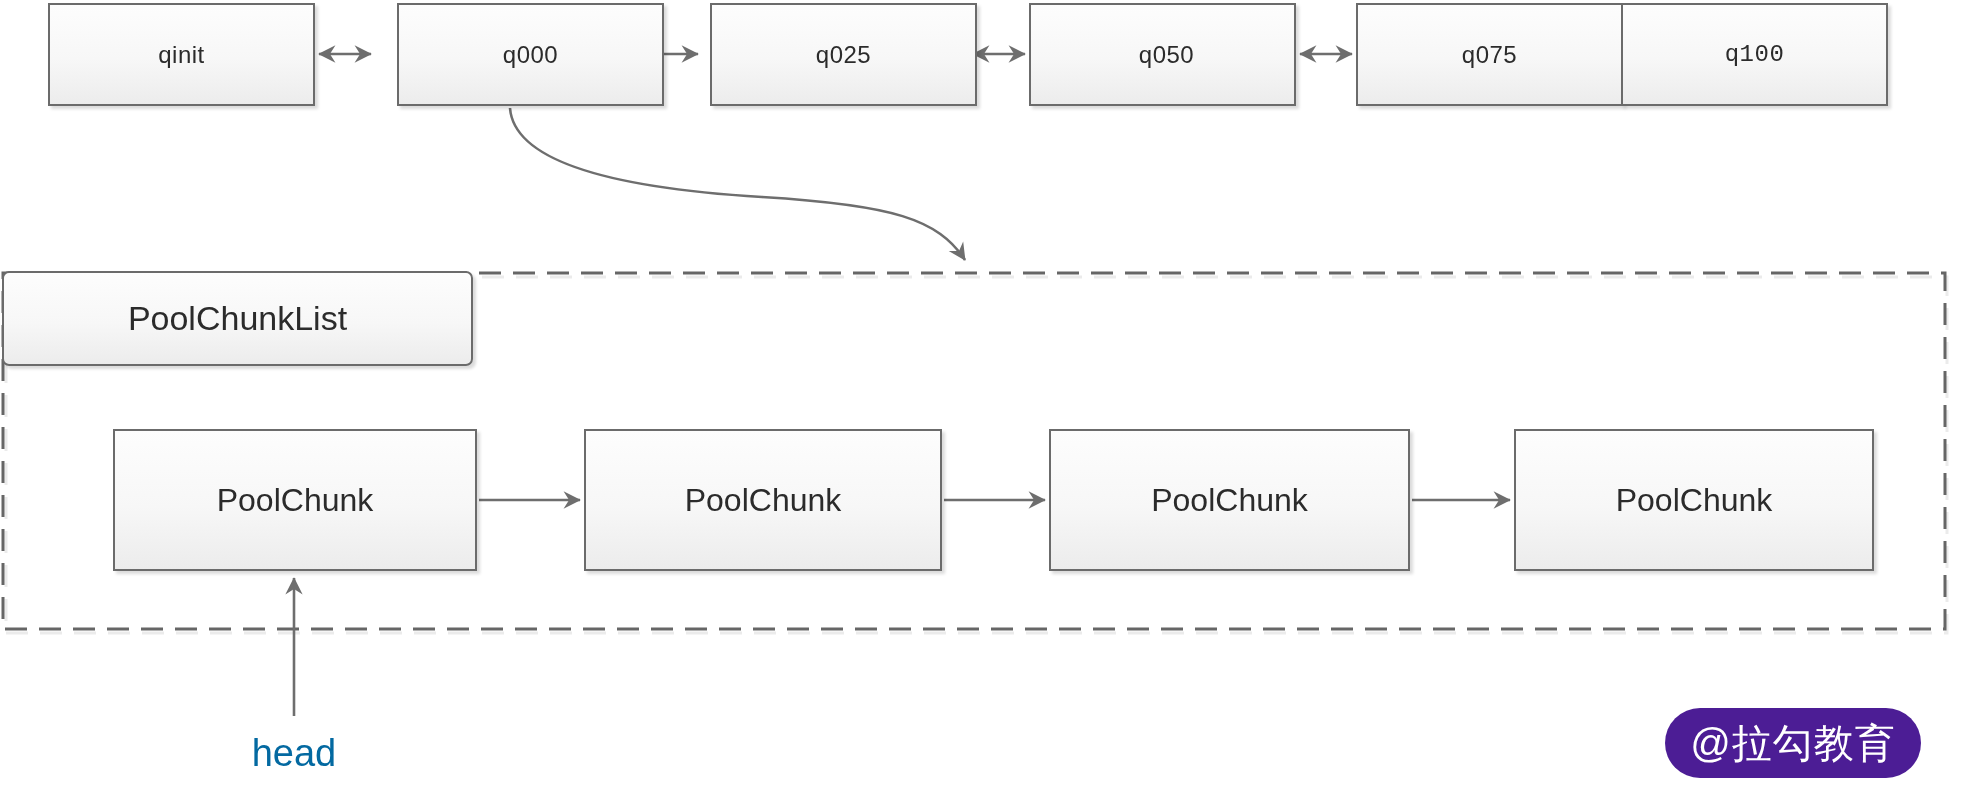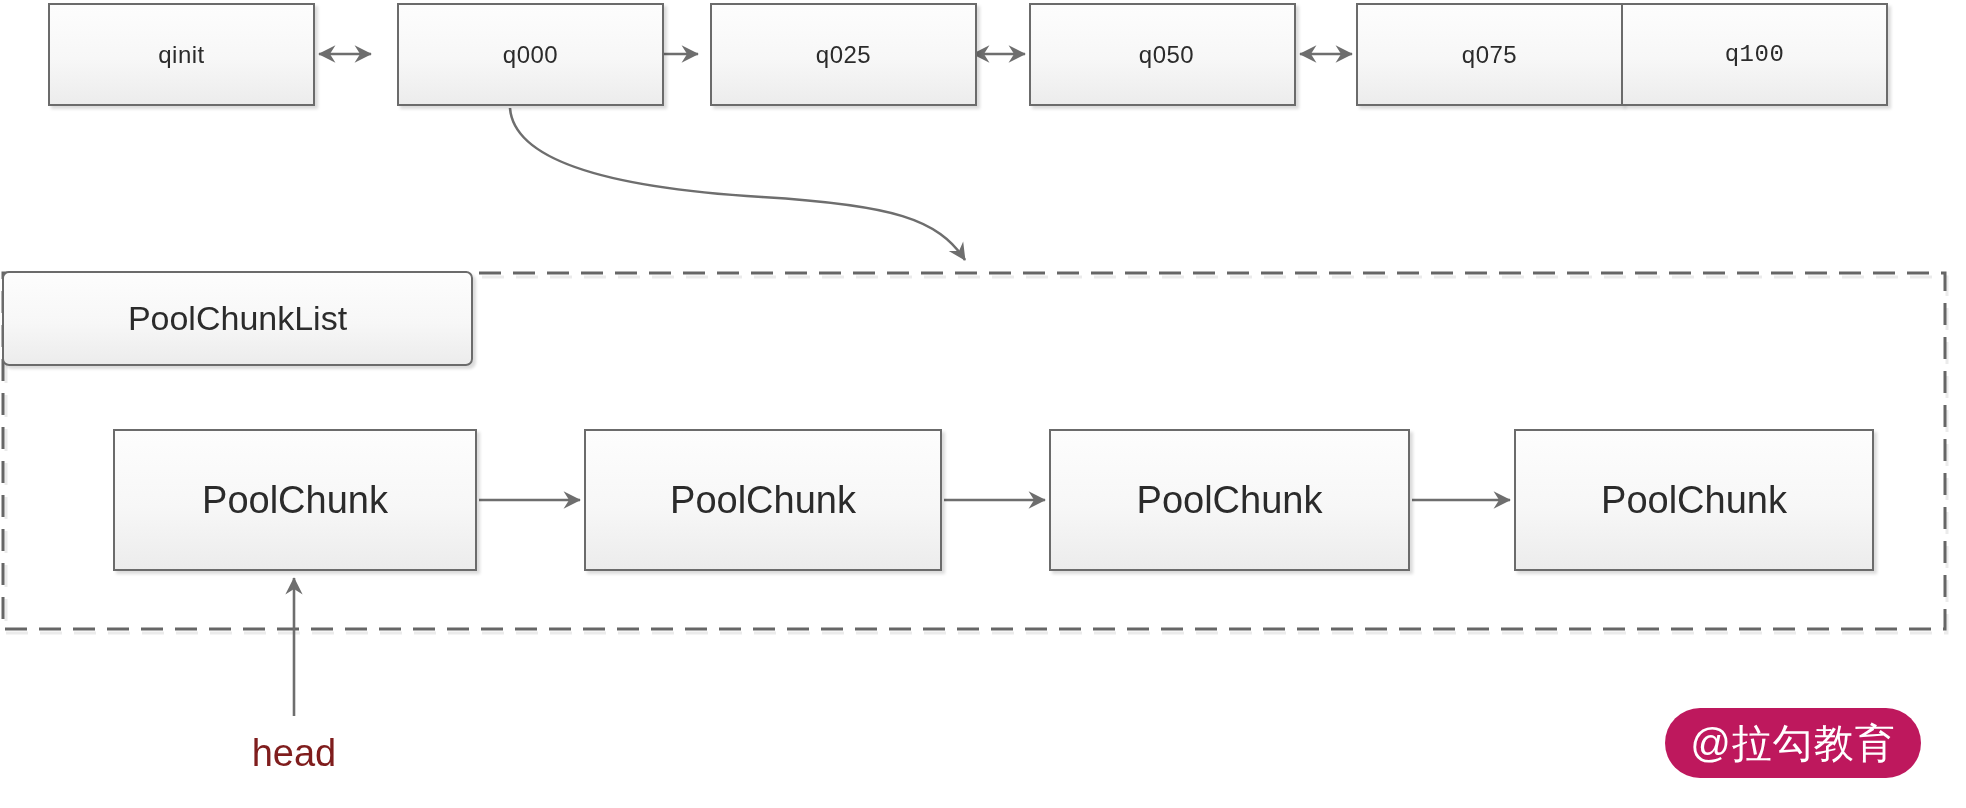--- a/index.html
+++ b/index.html
@@ -51,44 +51,44 @@
     left: 2px;
     top: 271px;
     width: 471px;
     height: 95px;
     font-size: 34px;
     border-radius: 7px;
   }
   .chunk {
     top: 429px;
     height: 142px;
-    font-size: 38px;
+    font-size: 32px;
   }
   .c-0 { left: 113px;  width: 364px; }
   .c-1 { left: 584px;  width: 358px; }
   .c-2 { left: 1049px; width: 361px; }
   .c-3 { left: 1514px; width: 360px; }
   .head-label {
     position: absolute;
     left: 214px;
     top: 732px;
     width: 160px;
     text-align: center;
     font-size: 38px;
-    color: #7f1d1d;
+    color: #0369a1;
     z-index: 2;
   }
   .watermark {
     position: absolute;
     left: 1665px;
     top: 708px;
     width: 256px;
     height: 70px;
     border-radius: 36px;
-    background: #be185d;
+    background: #4c1d95;
     color: #ffffff;
     font-size: 40px;
     display: flex;
     align-items: center;
     justify-content: center;
     z-index: 3;
     letter-spacing: 1px;
   }
 </style>
 </head>

